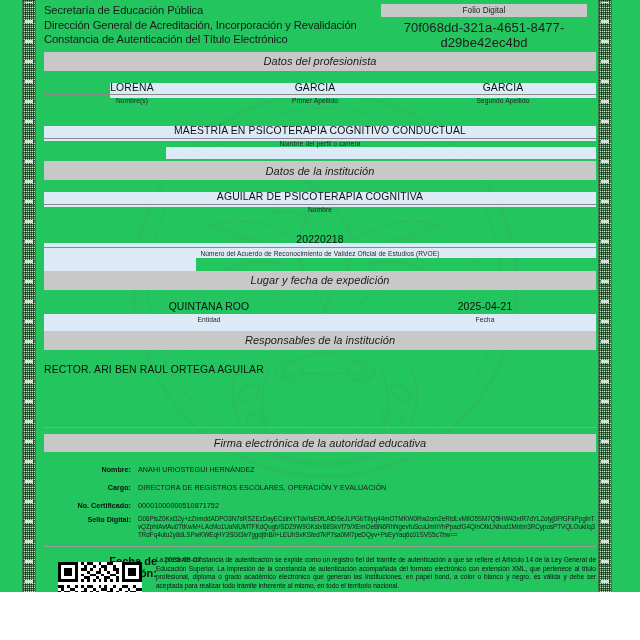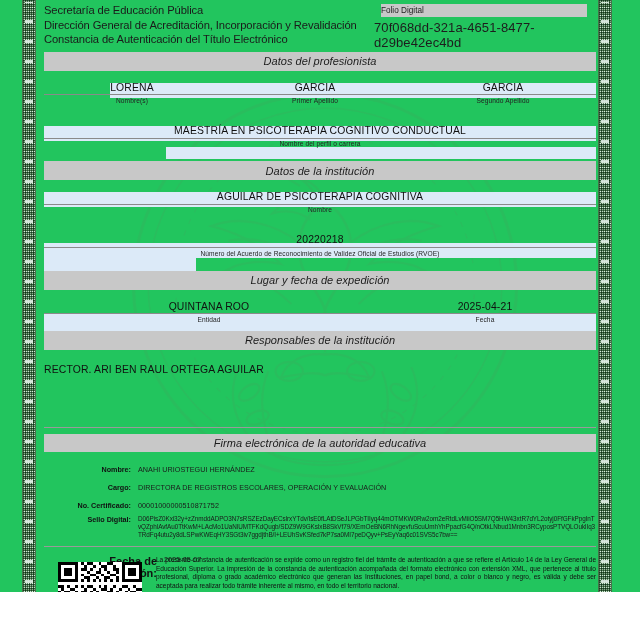--- a/index.html
+++ b/index.html
@@ -80,21 +80,21 @@
     color: #1a1a1a;
   }
   #header-titles div {
     font-size: 11.2px;
     line-height: 14.6px;
     letter-spacing: -.1px;
     white-space: nowrap;
   }
   #folio-block {
     position: absolute; right: 2px; top: 2px;
-    width: 220px; text-align: left;
+    width: 220px; text-align: center;
   }
   #folio-label {
     background: #c8c8c8;
     color: #1d1d1d;
     font-size: 8.2px;
     padding: 1.5px 0 2px;
     width: 206px; margin: 0 auto;
   }
   #folio-value {
     font-size: 13px; color: #1d1d1d;

